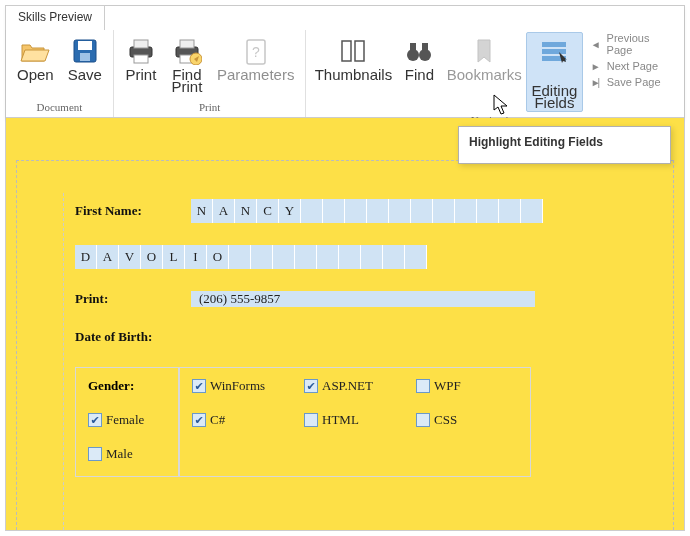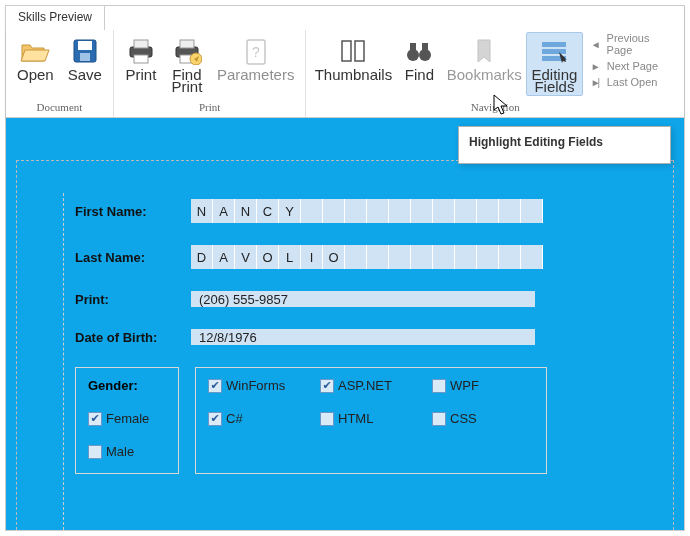--- a/index.html
+++ b/index.html
@@ -67,21 +67,21 @@
     display: flex;
     flex-direction: column;
     align-items: center;
     padding: 2px 6px;
     min-width: 46px;
     cursor: pointer;
     border: 1px solid transparent;
     border-radius: 2px;
     text-align: center;
   }
-  .rbtn.selected { background: #cfe3f7; border-color: #a9c9e8; }
+  .rbtn.selected { background: #cfe3f7; border-color: #a9c9e8; gap: 16px; }
   .rbtn .label { font-size: 15px; color: #333; margin-top: 2px; line-height: 12px; }
   .icon {
     width: 32px;
     height: 32px;
     display: flex;
     align-items: center;
     justify-content: center;
   }
   .small-nav {
     display: flex;
@@ -112,21 +112,22 @@
     font-size: 11px;
     color: #555;
   }
   .tooltip .tt-title { font-weight: bold; color: #333; margin-bottom: 4px; font-size: 12px;}
   .doc-area {
     position: absolute;
     top: 112px;
     left: 0;
     right: 0;
     bottom: 0;
-    background: #0ea5e9;
+    background: #fde047;
+    font-family: Liberation Serif, serif;
   }
   .page {
     position: absolute;
     top: 42px;
     left: 10px;
     right: 10px;
     bottom: 0;
     border-top: 1px dashed #bbb;
     border-left: 1px dashed #bbb;
     border-right: 1px dashed #bbb;
@@ -177,21 +178,21 @@
     flex: 1;
     max-width: 344px;
     display: flex;
     align-items: center;
     padding: 0 8px;
     font-size: 13px;
     color: #222;
   }
   .panels {
     display: flex;
-    gap: 16px;
+    gap: 0;
     margin-top: 6px;
   }
   .panel {
     border: 1px solid #d8d8d8;
     padding: 10px 12px 14px 12px;
   }
   .panel.gender { width: 104px; }
   .panel.skills { flex: 1; max-width: 352px; }
   .panel-title { font-weight: bold; font-size: 13px; margin-bottom: 18px; }
   .chk-row { display: flex; gap: 26px; margin-bottom: 18px; }
@@ -343,21 +344,21 @@
           <div class="nav-link">
               <span class="arrow">◄</span>
               <span>Previous Page</span>
             </div>
           <div class="nav-link">
               <span class="arrow">►</span>
               <span>Next  Page</span>
             </div>
           <div class="nav-link">
               <span class="arrow">►<span style="margin-left:-3px">|</span></span>
-              <span>Last  Open</span>
+              <span>Save  Page</span>
             </div>
         </div>
       </div>
       <div class="group-label">Navigation</div>
     </div>
   </div>
 
   <div class="doc-area">
     <div class="page">
       <div class="margin-guide"></div>
@@ -379,21 +380,20 @@
               <div class="cell"></div>
               <div class="cell"></div>
               <div class="cell"></div>
               <div class="cell"></div>
               <div class="cell"></div>
               <div class="cell"></div>
             </div>
         </div>
 
         <div class="form-row">
-          <div class="form-label">Last Name:</div>
           <div class="char-cells" id="ln-cells">
               <div class="cell">D</div>
               <div class="cell">A</div>
               <div class="cell">V</div>
               <div class="cell">O</div>
               <div class="cell">L</div>
               <div class="cell">I</div>
               <div class="cell">O</div>
               <div class="cell"></div>
               <div class="cell"></div>
@@ -407,21 +407,20 @@
             </div>
         </div>
 
         <div class="form-row">
           <div class="form-label">Print:</div>
           <div class="field">(206) 555-9857</div>
         </div>
 
         <div class="form-row">
           <div class="form-label">Date of Birth:</div>
-          <div class="field">12/8/1976</div>
         </div>
 
         <div class="panels">
           <div class="panel gender">
             <div class="panel-title">Gender:</div>
             <div class="chk-row">
               <div class="chk">
                 <div class="chk-box" id="cb-female">✔</div>
                 <span>Female</span>
               </div>

